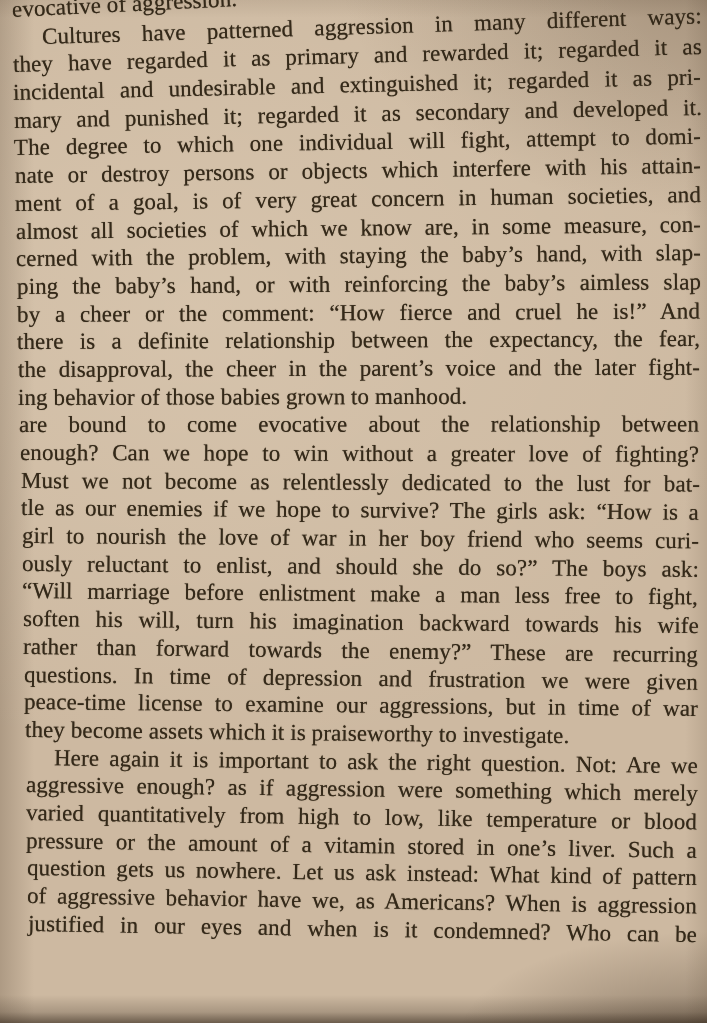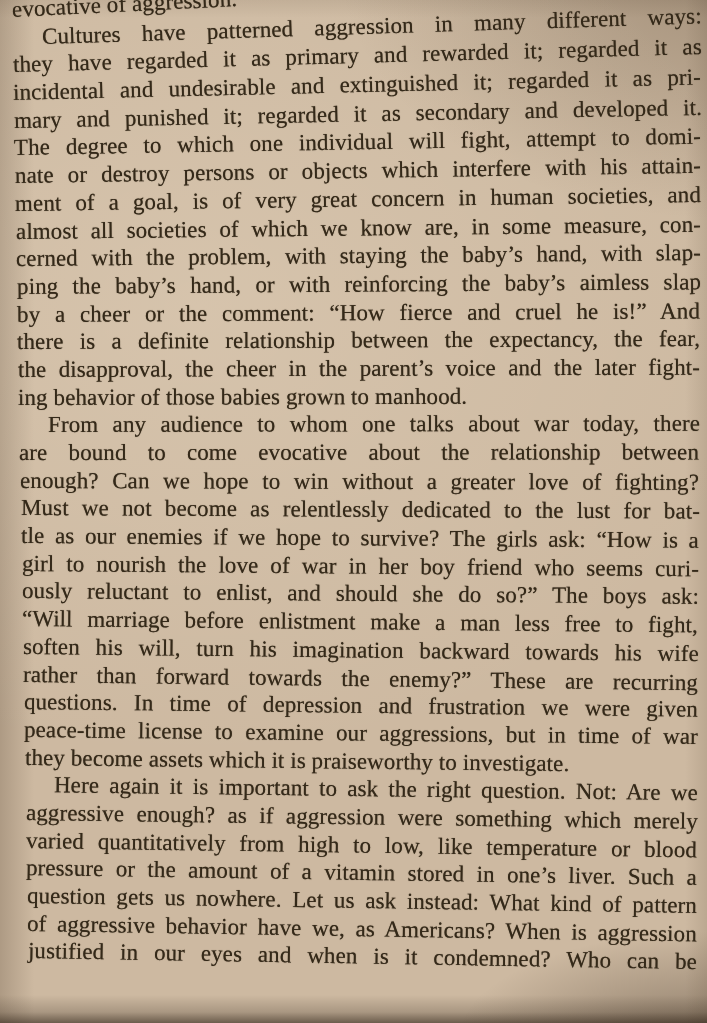--- a/index.html
+++ b/index.html
@@ -58,21 +58,20 @@
     <div class="ln" style="--r:-0.85deg;--m:14.7px;--w:686px">nate or destroy persons or objects which interfere with his attain-</div>
     <div class="ln" style="--r:-0.75deg;--m:15.2px;--w:686px">ment of a goal, is of very great concern in human societies, and</div>
     <div class="ln" style="--r:-0.6deg;--m:15.6px;--w:685px">almost all societies of which we know are, in some measure, con-</div>
     <div class="ln" style="--r:-0.5deg;--m:16.1px;--w:685px">cerned with the problem, with staying the baby’s hand, with slap-</div>
     <div class="ln" style="--r:-0.4deg;--m:16.5px;--w:684px">ping the baby’s hand, or with reinforcing the baby’s aimless slap</div>
     <div class="ln" style="--r:-0.3deg;--m:17px;--w:683px">by a cheer or the comment: “How fierce and cruel he is!” And</div>
     <div class="ln" style="--r:-0.25deg;--m:17.4px;--w:683px">there is a definite relationship between the expectancy, the fear,</div>
     <div class="ln" style="--r:-0.2deg;--m:17.9px;--w:682px">the disapproval, the cheer in the parent’s voice and the later fight-</div>
     <div class="ln last" style="--r:-0.15deg;--m:18.3px;--w:682px">ing behavior of those babies grown to manhood.</div>
 
-    <div class="ln ind" style="--r:-0.1deg;--m:18.8px;--w:681px">From any audience to whom one talks about war today, there</div>
     <div class="ln" style="--r:-0.05deg;--m:19.2px;--w:680px">are bound to come evocative about the relationship between</div>
     <div class="ln" style="--r:0.15deg;--m:20.1px;--w:679px">enough? Can we hope to win without a greater love of fighting?</div>
     <div class="ln" style="--r:0.3deg;--m:20.6px;--w:679px">Must we not become as relentlessly dedicated to the lust for bat-</div>
     <div class="ln" style="--r:0.4deg;--m:21px;--w:678px">tle as our enemies if we hope to survive? The girls ask: “How is a</div>
     <div class="ln" style="--r:0.45deg;--m:21.5px;--w:677px">girl to nourish the love of war in her boy friend who seems curi-</div>
     <div class="ln" style="--r:0.5deg;--m:21.9px;--w:677px">ously reluctant to enlist, and should she do so?” The boys ask:</div>
     <div class="ln" style="--r:0.55deg;--m:22.4px;--w:676px">“Will marriage before enlistment make a man less free to fight,</div>
     <div class="ln" style="--r:0.6deg;--m:22.8px;--w:676px">soften his will, turn his imagination backward towards his wife</div>
     <div class="ln" style="--r:0.7deg;--m:23.3px;--w:675px">rather than forward towards the enemy?” These are recurring</div>
     <div class="ln" style="--r:0.65deg;--m:23.7px;--w:674px">questions. In time of depression and frustration we were given</div>

